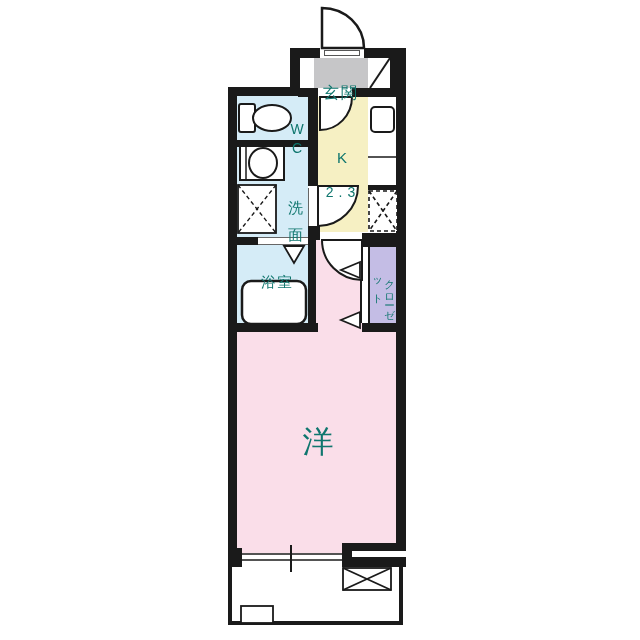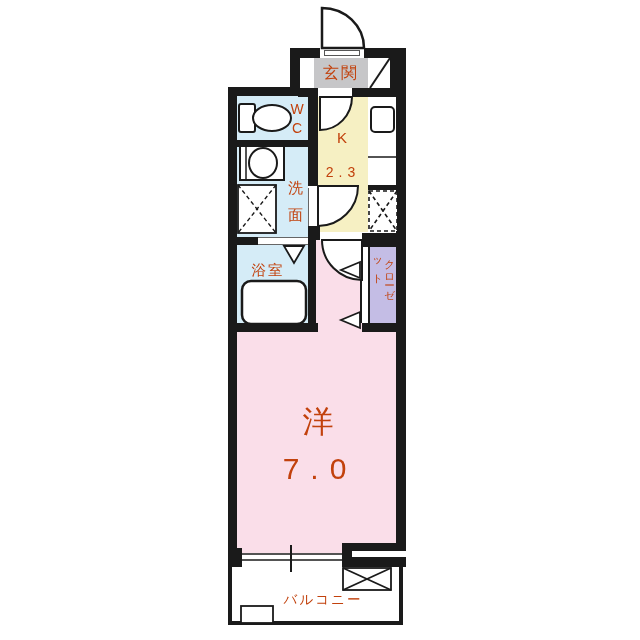--- a/index.html
+++ b/index.html
@@ -2,21 +2,21 @@
 <html><head>
 <meta charset="utf-8">
 <style>
   html,body{margin:0;padding:0;background:#ffffff;}
   #stage{
     position:relative;width:640px;height:640px;background:#ffffff;overflow:hidden;
     font-family:"Liberation Sans","DejaVu Sans",sans-serif;color:#222;
   }
   .wall{position:absolute;background:#1a1a1a;}
   .fill{position:absolute;}
-  .lbl{position:absolute;color:#c2410c;text-align:center;line-height:1.15;}
+  .lbl{position:absolute;color:#0f766e;text-align:center;line-height:1.15;margin-top:20px;}
   .vtext{word-break:break-all;text-align:center;}
   svg.overlay{position:absolute;left:0;top:0;pointer-events:none;}
 </style>
 </head>
 <body>
 
 <div id="stage">
 
   <div class="fill" style="left:298px;top:57px;width:98px;height:31px;background:#ffffff;"></div>
   <div class="fill" style="left:314px;top:57px;width:54px;height:31px;background:#c6c6c8;"></div>
@@ -119,21 +119,19 @@
       <line x1="343" y1="568" x2="391" y2="590"></line>
       <line x1="391" y1="568" x2="343" y2="590"></line>
     </g>
 
     <rect x="241" y="606" width="32" height="17" fill="#ffffff" stroke="#1a1a1a" stroke-width="1.8"></rect>
   </svg>
 
   <div class="lbl" style="left:312px;top:64px;width:58px;font-size:16px;letter-spacing:2px;">玄関</div>
   <div class="lbl vtext" style="left:288px;top:100px;width:18px;font-size:14px;line-height:19px;">WC</div>
   <div class="lbl vtext" style="left:287px;top:174px;width:17px;font-size:15px;line-height:27px;">洗面</div>
-  <div class="lbl" style="left:242px;top:262px;width:52px;font-size:14.5px;letter-spacing:2px;">浴室</div>
+  <div class="lbl" style="left:242px;top:254px;width:52px;font-size:14.5px;letter-spacing:2px;text-align:right;">浴室</div>
   <div class="lbl" style="left:331px;top:129px;width:22px;font-size:15px;">K</div>
   <div class="lbl" style="left:315px;top:164px;width:56px;font-size:14px;letter-spacing:5px;">2.3</div>
   <div class="lbl" style="left:370px;top:252px;width:26px;height:44px;font-size:10.5px;writing-mode:vertical-rl;line-height:12px;text-align:start;letter-spacing:2px;">クローゼット</div>
   <div class="lbl" style="left:296px;top:404px;width:44px;font-size:31px;">洋</div>
-  <div class="lbl" style="left:270px;top:452px;width:100px;font-size:30px;letter-spacing:11px;">7.0</div>
-  <div class="lbl" style="left:266px;top:592px;width:114px;font-size:13.5px;letter-spacing:2px;">バルコニー</div>
 
 </div>
 
 </body></html>

